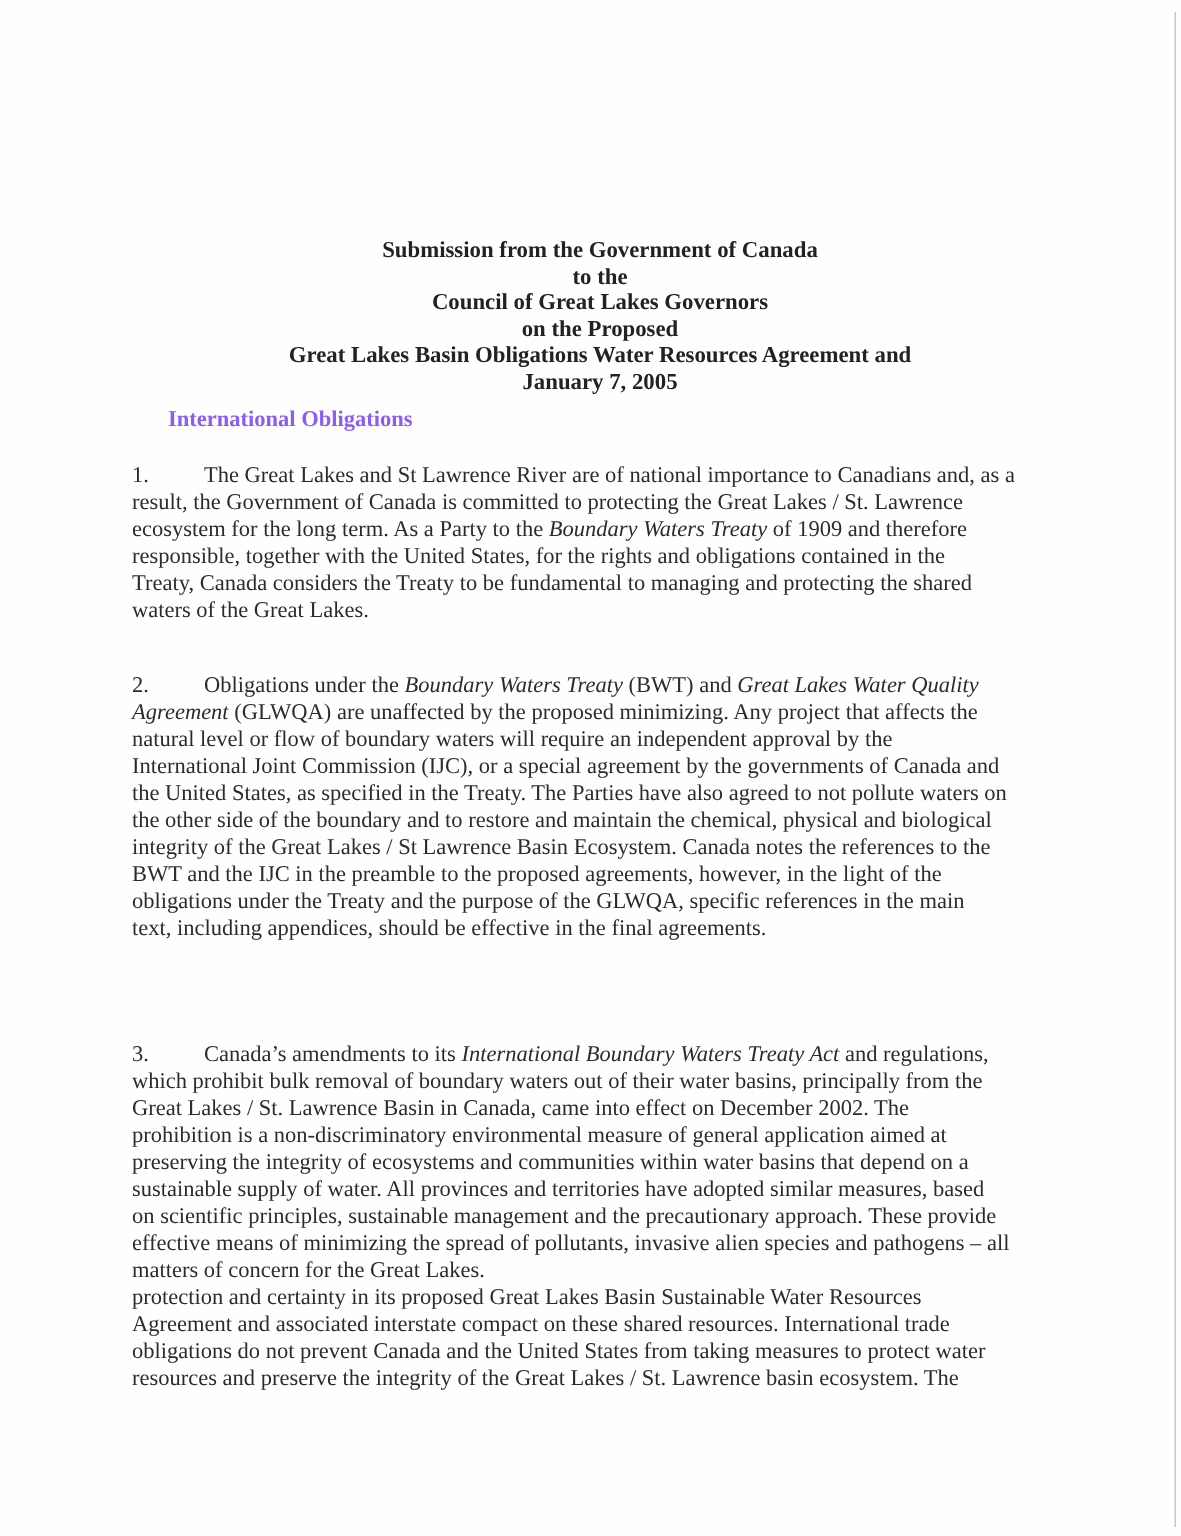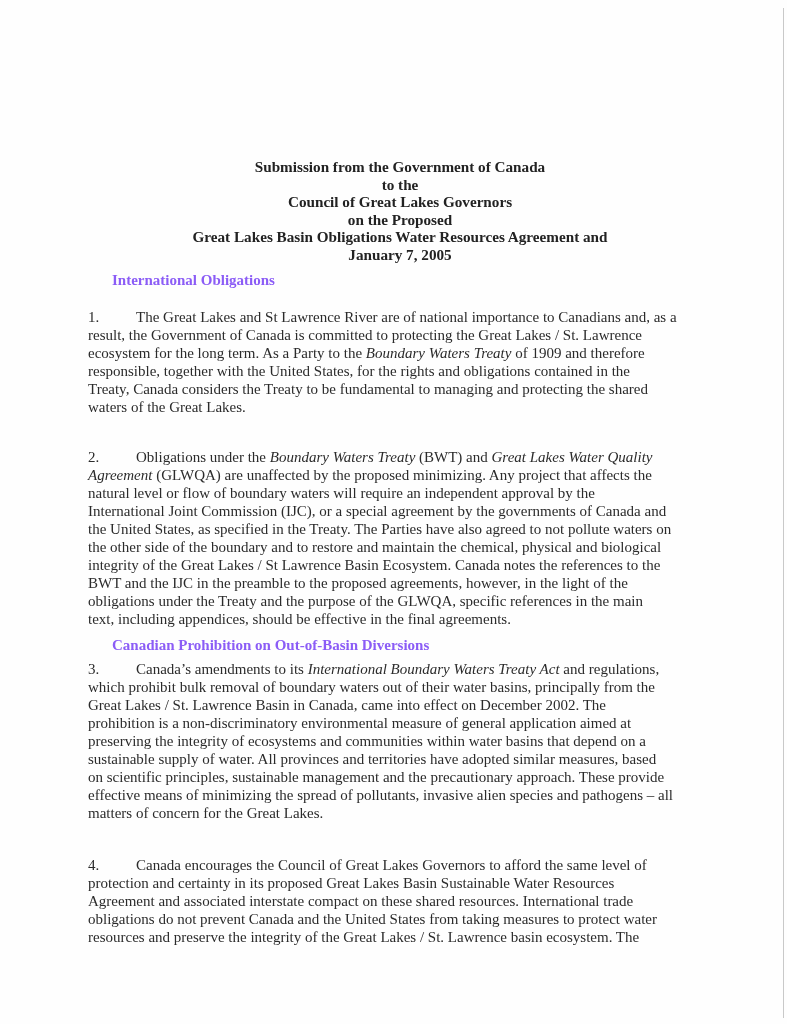--- a/index.html
+++ b/index.html
@@ -69,34 +69,32 @@
     <span class="line"><span>natural level or flow of boundary waters will require an independent approval by the</span></span>
     <span class="line"><span>International Joint Commission (IJC), or a special agreement by the governments of Canada and</span></span>
     <span class="line"><span>the United States, as specified in the Treaty. The Parties have also agreed to not pollute waters on</span></span>
     <span class="line"><span>the other side of the boundary and to restore and maintain the chemical, physical and biological</span></span>
     <span class="line"><span>integrity of the Great Lakes / St Lawrence Basin Ecosystem.  Canada notes the references to the</span></span>
     <span class="line"><span>BWT and the IJC in the preamble to the proposed agreements, however, in the light of the</span></span>
     <span class="line"><span>obligations under the Treaty and the purpose of the GLWQA, specific references in the main</span></span>
     <span class="line"><span>text, including appendices, should be effective in the final agreements.</span></span>
   </div>
 
-  <div class="heading" style="top:636px">Canadian Prohibition on Out-of-Basin Diversions</div>
 
-  <div class="para" style="top:660px">
+  <div class="para" style="top:694px">
     <span class="line"><span class="num">3.</span><span>Canada’s amendments to its </span><em>International Boundary Waters Treaty Act</em><span> and regulations,</span></span>
     <span class="line"><span>which prohibit bulk removal of boundary waters out of their water basins, principally from the</span></span>
     <span class="line"><span>Great Lakes / St. Lawrence Basin in Canada, came into effect on December 2002. The</span></span>
     <span class="line"><span>prohibition is a non-discriminatory environmental measure of general application aimed at</span></span>
     <span class="line"><span>preserving the integrity of ecosystems and communities within water basins that depend on a</span></span>
     <span class="line"><span>sustainable supply of water. All provinces and territories have adopted similar measures, based</span></span>
     <span class="line"><span>on scientific principles, sustainable management and the precautionary approach. These provide</span></span>
     <span class="line"><span>effective means of minimizing the spread of pollutants, invasive alien species and pathogens – all</span></span>
     <span class="line"><span>matters of concern for the Great Lakes.</span></span>
   </div>
 
   <div class="para" style="top:856px">
-    <span class="line"><span class="num">4.</span><span>Canada encourages the Council of Great Lakes Governors to afford the same level of</span></span>
     <span class="line"><span>protection and certainty in its proposed Great Lakes Basin Sustainable Water Resources</span></span>
     <span class="line"><span>Agreement and associated interstate compact on these shared resources. International trade</span></span>
     <span class="line"><span>obligations do not prevent Canada and the United States from taking measures to protect water</span></span>
     <span class="line"><span>resources and preserve the integrity of the Great Lakes / St. Lawrence basin ecosystem. The</span></span>
   </div>
 </div>
 
 </body></html>

